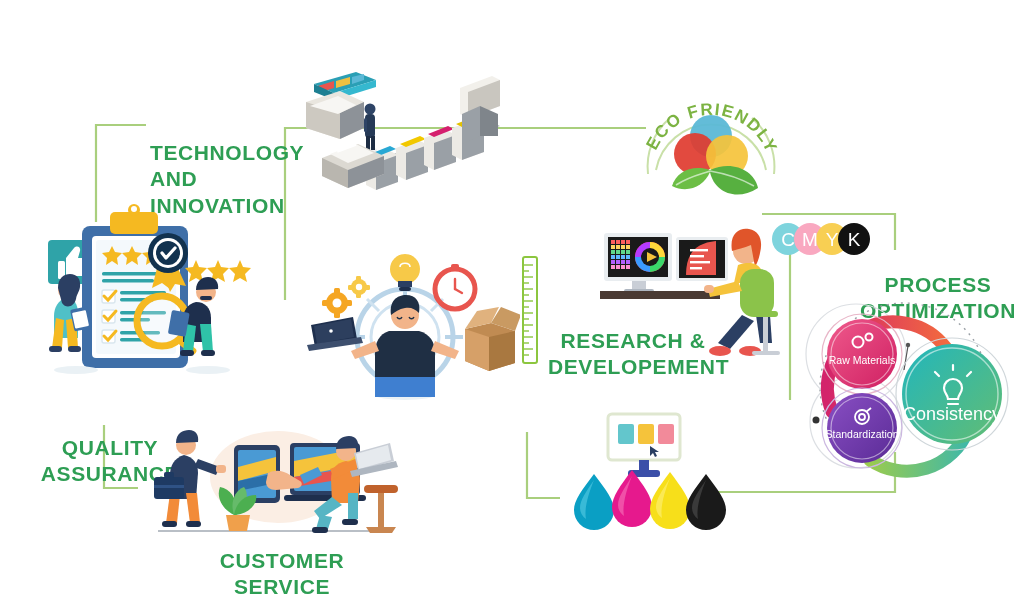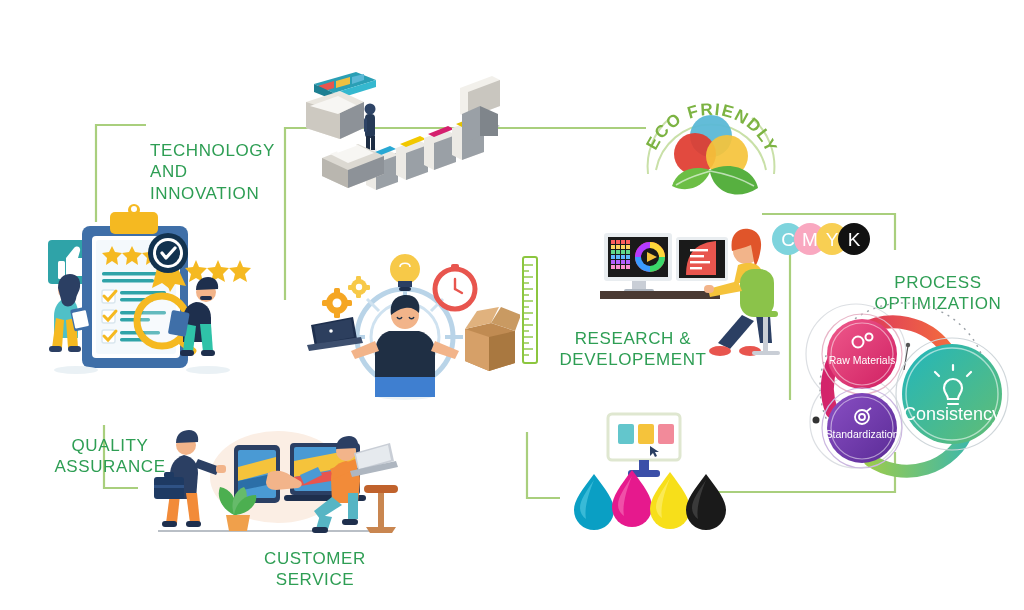--- a/index.html
+++ b/index.html
@@ -13,25 +13,25 @@
     position: relative;
   }
   #canvas {
     position: relative;
     width: 1024px; height: 610px;
     background: #ffffff;
   }
   .abs { position: absolute; }
   .label {
     color: #2e9e54;
-    font-weight: normal;
+    font-weight: bold;
     letter-spacing: 0.6px;
     text-align: center;
     line-height: 1.25;
-    font-size: 17px;
+    font-size: 21px;
     text-transform: uppercase;
     white-space: pre-line;
   }
   .connectors { position: absolute; left:0; top:0; }
   .illus { position: absolute; }
   .illus svg { display:block; }
 </style>
 </head>
 <body>
 
@@ -405,21 +405,21 @@
         <polygon points="204,38 240,28 244,46 208,56" fill="#c9ced6"></polygon>
         <polygon points="206,39 238,30 241,45 209,54" fill="#e6eaee"></polygon>
         <polygon points="200,56 246,46 248,52 202,62" fill="#aeb6c0"></polygon>
 
         <rect x="214" y="70" width="34" height="8" rx="4" fill="#c0622c"></rect>
         <rect x="228" y="78" width="6" height="34" fill="#c98650"></rect>
         <path d="M 216,112 h 30 l -4,6 h -22 Z" fill="#c98650"></path>
       </g>
     </svg>
   </div>
-  <div class="abs label" style="left:192px; top:548px; width:180px;margin-left:33px;">CUSTOMER SERVICE</div>
+  <div class="abs label" style="left:192px; top:548px; width:180px;">CUSTOMER SERVICE</div>
 
   <div class="illus" style="left:600px; top:225px;">
     <svg width="180" height="145" viewBox="0 0 180 145">
 
       <rect x="4" y="8" width="68" height="48" rx="3" fill="#e9edf0"></rect>
       <rect x="8" y="12" width="60" height="40" fill="#1a1a1a"></rect>
       <g>
         <g fill="#ff5f5f">
             <rect x="11" y="15" width="4" height="4"></rect>
             <rect x="16" y="15" width="4" height="4"></rect>

